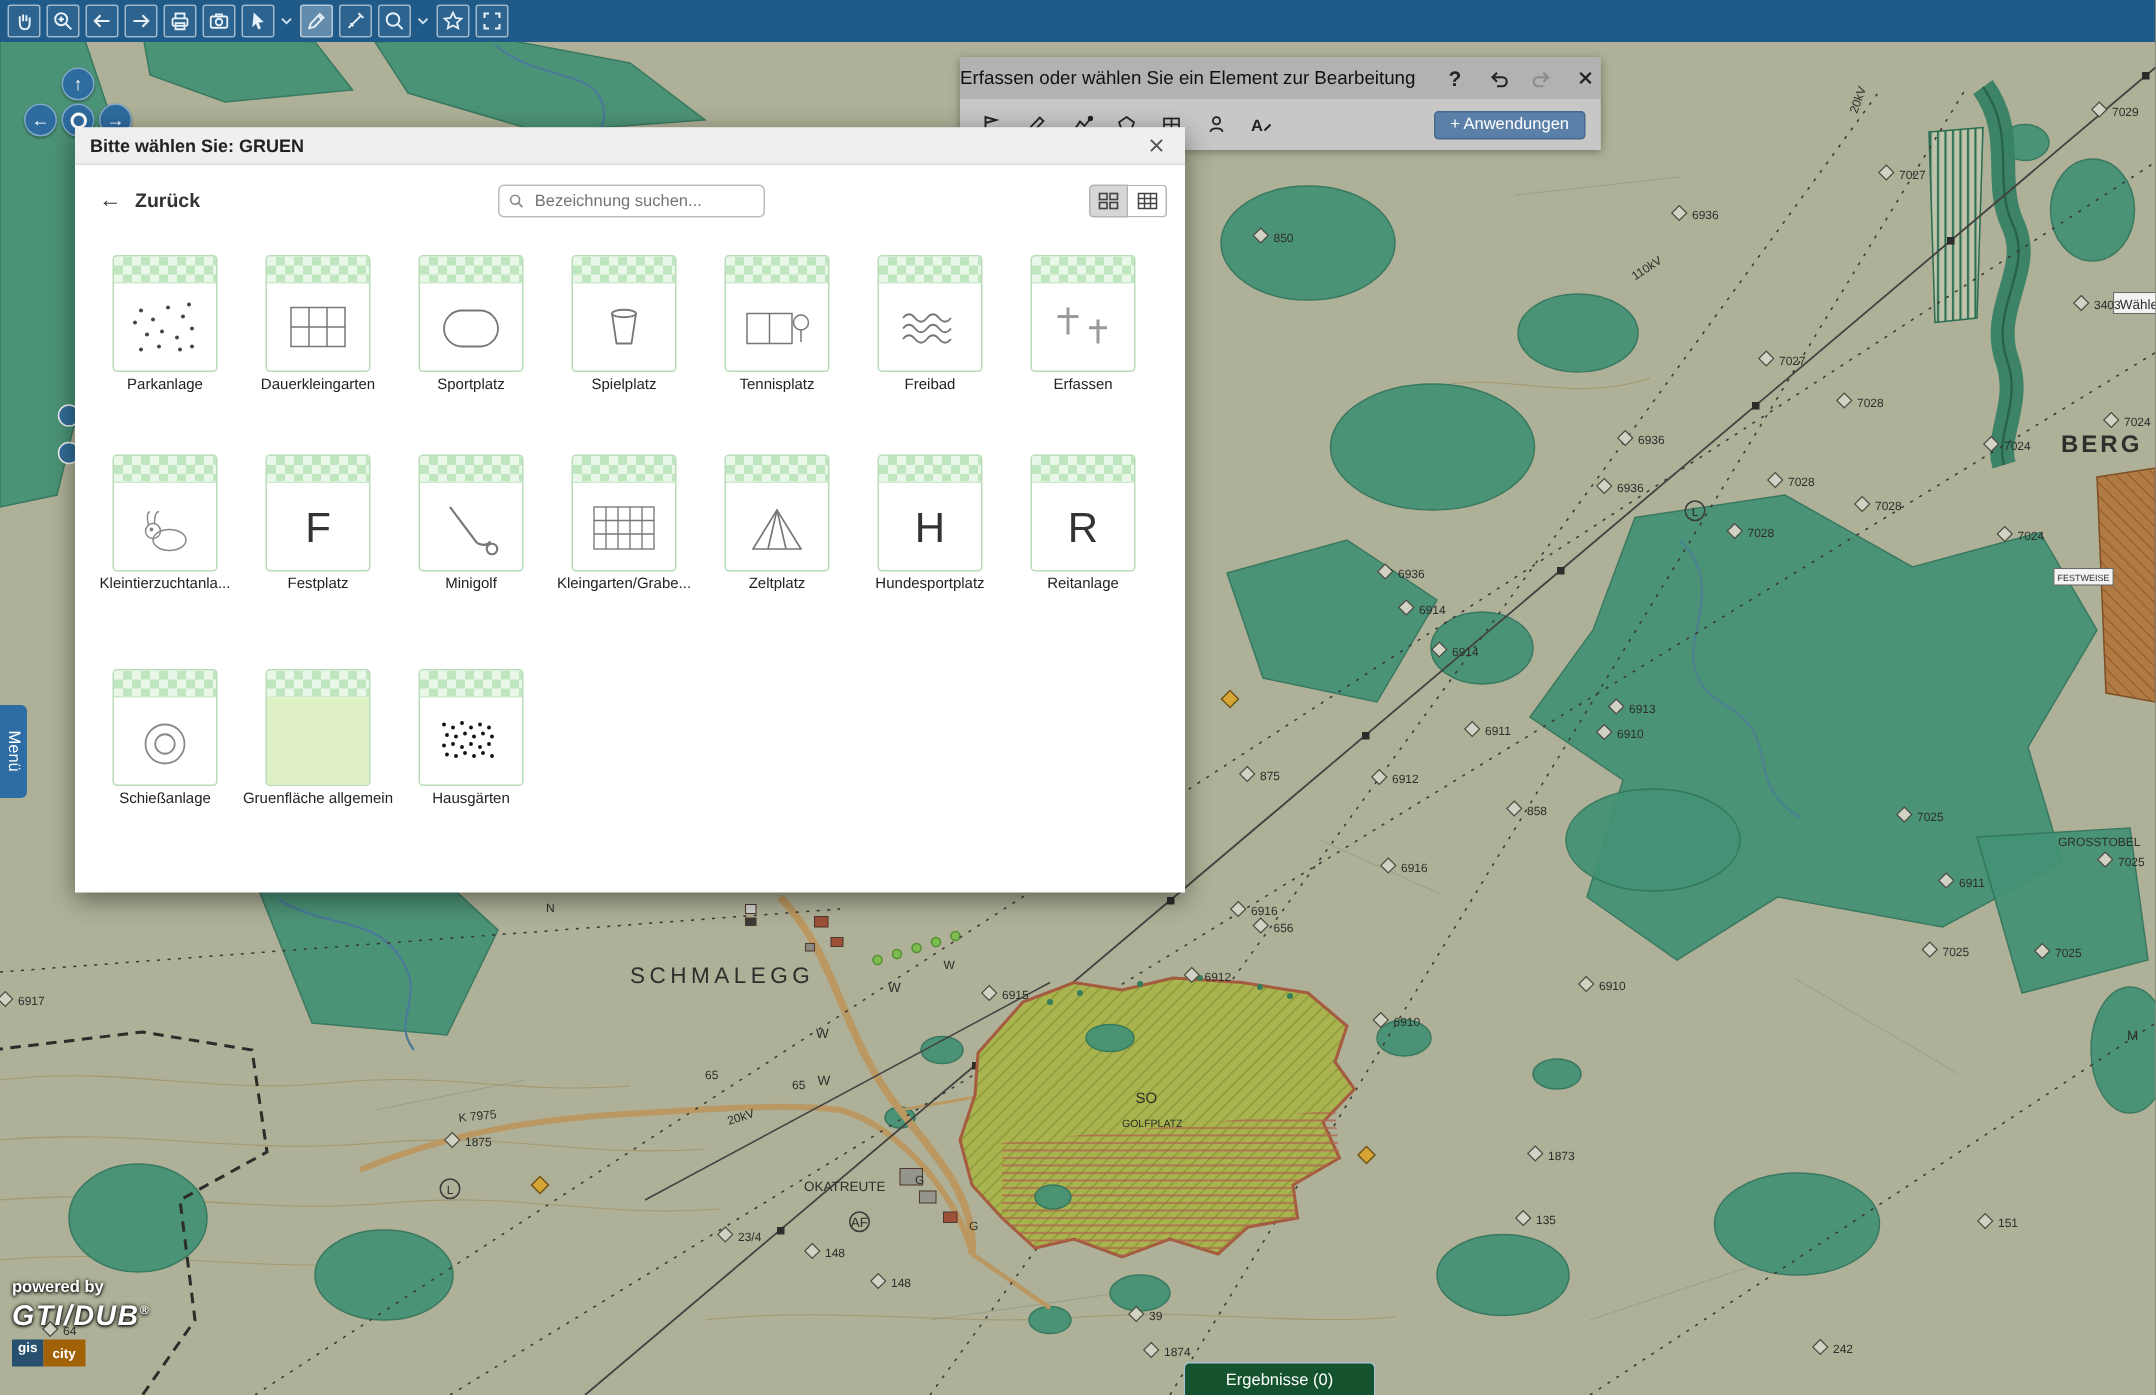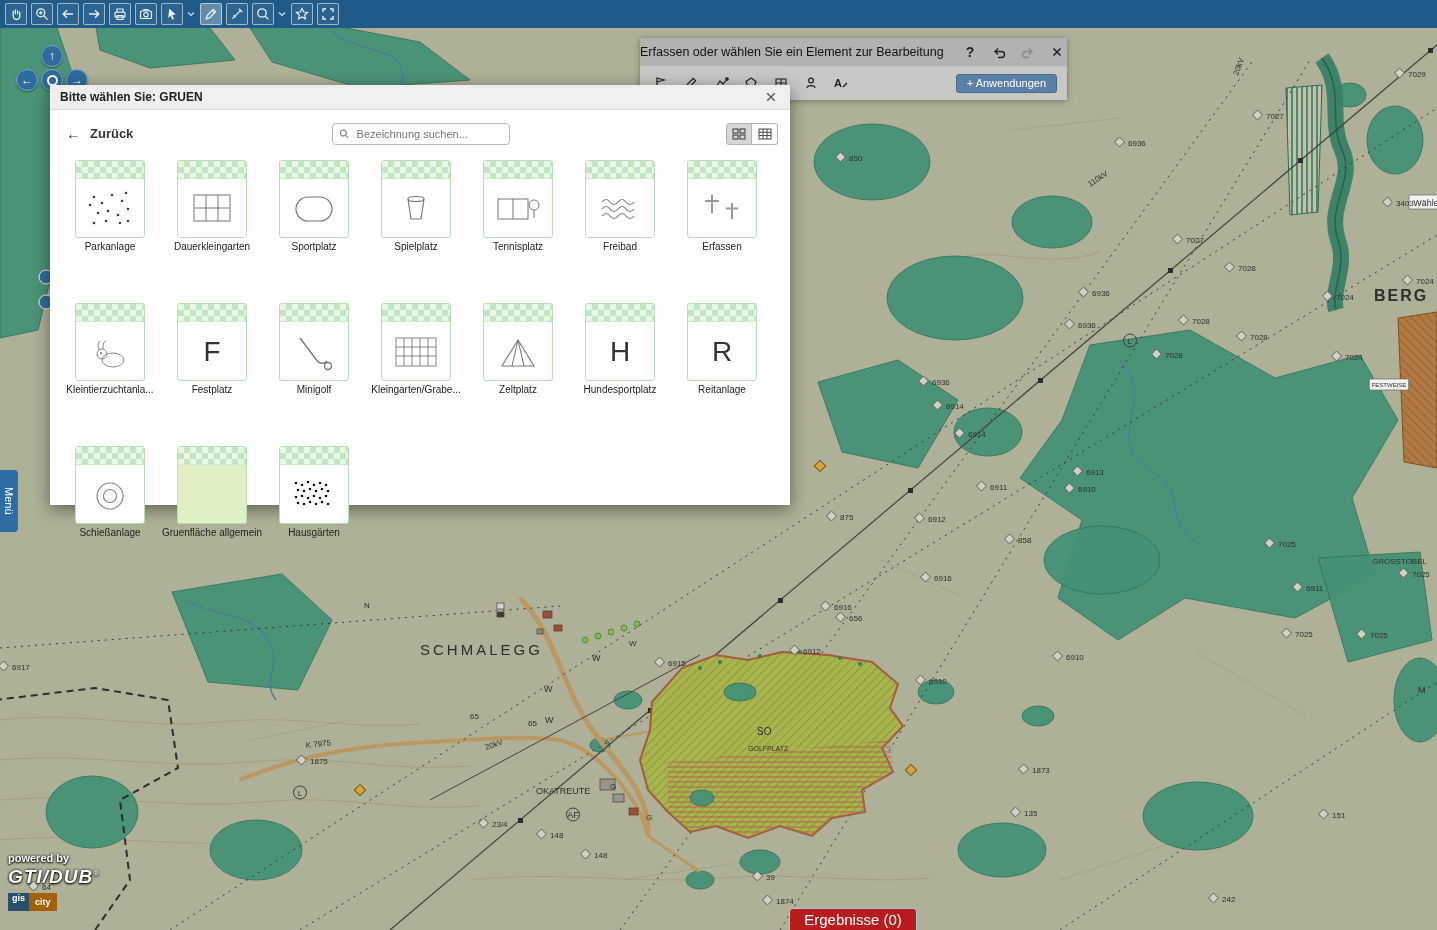--- a/index.html
+++ b/index.html
@@ -35,21 +35,21 @@
   
   .panel{position:absolute;left:640px;top:38px;width:427px;z-index:20;box-shadow:0 1px 6px rgba(0,0,0,.35);font-size:12px;}
   .panel-header{height:28px;background:rgba(178,178,178,.97);display:flex;align-items:center;padding:0 0;color:#111;}
   .panel-title{flex:1;font-size:12.5px;}
   .ph-btn{width:20px;height:20px;border:none;background:transparent;font-size:14px;font-weight:bold;color:#222;margin-left:9px;cursor:pointer;padding:0;display:flex;align-items:center;justify-content:center;}
   .panel-row2{height:34px;background:rgba(202,202,202,.9);display:flex;align-items:center;padding:0 10px;gap:8px;}
   .tool-btn{width:22px;height:22px;background:transparent;border:none;display:flex;align-items:center;justify-content:center;cursor:pointer;padding:0;}
   .apps-btn{margin-left:auto;background:#5b80a8;color:#fff;border:1px solid #46698e;border-radius:3px;font-size:11px;height:19px;padding:0 10px;cursor:pointer;}
 
   
-  .dialog{position:absolute;left:50px;top:85px;width:740px;height:420px;background:#fff;z-index:30;box-shadow:0 4px 16px rgba(0,0,0,.45);}
+  .dialog{position:absolute;left:50px;top:85px;width:740px;height:510px;background:#fff;z-index:30;box-shadow:0 4px 16px rgba(0,0,0,.45);}
   .dialog-header{height:24px;background:#efefef;border-bottom:1px solid #dcdcdc;display:flex;align-items:center;padding:0 10px;}
   .dialog-title{font-weight:bold;font-size:12px;color:#222;flex:1;}
   .dlg-close{border:none;background:transparent;cursor:pointer;padding:0;width:18px;height:18px;display:flex;align-items:center;justify-content:center;}
   .dlg-toolbar{position:absolute;left:0;top:36px;width:100%;height:28px;}
   .back-btn{position:absolute;left:10px;top:3px;display:flex;gap:9px;align-items:center;font-size:13px;color:#333;background:none;border:none;cursor:pointer;font-weight:bold;}
   .back-arrow{font-size:15px;font-weight:normal;}
   .search-box{position:absolute;left:282px;top:2px;width:178px;height:22px;border:1px solid #bbb;border-radius:4px;display:flex;align-items:center;padding:0 6px;gap:5px;box-sizing:border-box;background:#fff;}
   .search-box input{border:none;outline:none;font-size:11px;width:100%;color:#333;font-family:"Liberation Sans",sans-serif;background:transparent;}
   .view-toggles{position:absolute;right:12px;top:2px;display:flex;}
   .vt-btn{width:26px;height:22px;border:1px solid #b5b5b5;background:#fff;display:flex;align-items:center;justify-content:center;cursor:pointer;padding:0;}
@@ -60,21 +60,21 @@
   .tiles-row{position:absolute;left:25px;display:flex;gap:32px;}
   .tile{width:70px;cursor:pointer;}
   .tile-card{width:70px;height:78px;border:1px solid #b9dcb9;border-radius:3px;overflow:hidden;background:#fff;box-sizing:border-box;}
   .tile-head{height:17px;background:repeating-conic-gradient(#bfe6bf 0% 25%,#e8f7e8 0% 50%) 0 0/12px 12px;border-bottom:1px solid #cfe9cf;}
   .tile-body{height:59px;display:flex;align-items:center;justify-content:center;}
   .tile-body.fill-green{background:#dff0c4;}
   .tile-glyph{font-size:28px;color:#333;}
   .tile-label{width:106px;margin-left:-18px;text-align:center;font-size:10px;line-height:11px;color:#222;margin-top:3px;}
 
   
-  .results-btn{position:absolute;left:789px;top:908px;width:128px;height:22px;background:#b91c1c;color:#fff;border:1px solid #a9c3d8;border-bottom:none;border-radius:4px 4px 0 0;font-size:15px;z-index:15;cursor:pointer;}
+  .results-btn{position:absolute;left:789px;top:908px;width:128px;height:22px;background:#14532d;color:#fff;border:1px solid #a9c3d8;border-bottom:none;border-radius:4px 4px 0 0;font-size:11px;z-index:15;cursor:pointer;}
   .branding{position:absolute;left:8px;top:852px;z-index:15;color:#fff;text-shadow:0 1px 2px #000,0 0 3px #000;}
   .pb{font-size:11px;font-weight:bold;}
   .logo{font-size:19px;font-weight:bold;font-style:italic;letter-spacing:1px;line-height:20px;text-align:right;}
   .logo .reg{font-size:8px;vertical-align:super;}
   .gisbar{display:inline-flex;margin-top:2px;font-size:9px;font-weight:bold;text-shadow:none;}
   .gisbar .gis{background:#274f6e;padding:0 4px;color:#fff;}
   .gisbar .city{background:#a16207;padding:4px 6px;color:#fff;}
 </style>
 </head>
 <body>
@@ -714,21 +714,21 @@
         </button>
         <button class="vt-btn">
           <svg width="16" height="16" viewBox="0 0 16 16" fill="none" stroke="#444" stroke-width="1">
             <rect x="2" y="3" width="12" height="10"></rect>
               <path d="M2 6.3h12M2 9.6h12M6 3v10M10 3v10"></path>
           </svg>
         </button>
       </div>
     </div>
 
-    <div class="tiles-row" style="top:75px;justify-content:space-between;">
+    <div class="tiles-row" style="top:85px;justify-content:space-between;">
       <div class="tile">
         <div class="tile-card">
             <div class="tile-head"></div>
             <div class="tile-body">
           <svg width="56" height="44" viewBox="0 0 56 44" fill="#444">
             <circle cx="12" cy="10" r="1.3"></circle>
                 <circle cx="20" cy="16" r="1.3"></circle>
                 <circle cx="30" cy="8" r="1.3"></circle>
                 <circle cx="40" cy="14" r="1.3"></circle>
             <circle cx="46" cy="22" r="1.3"></circle>

